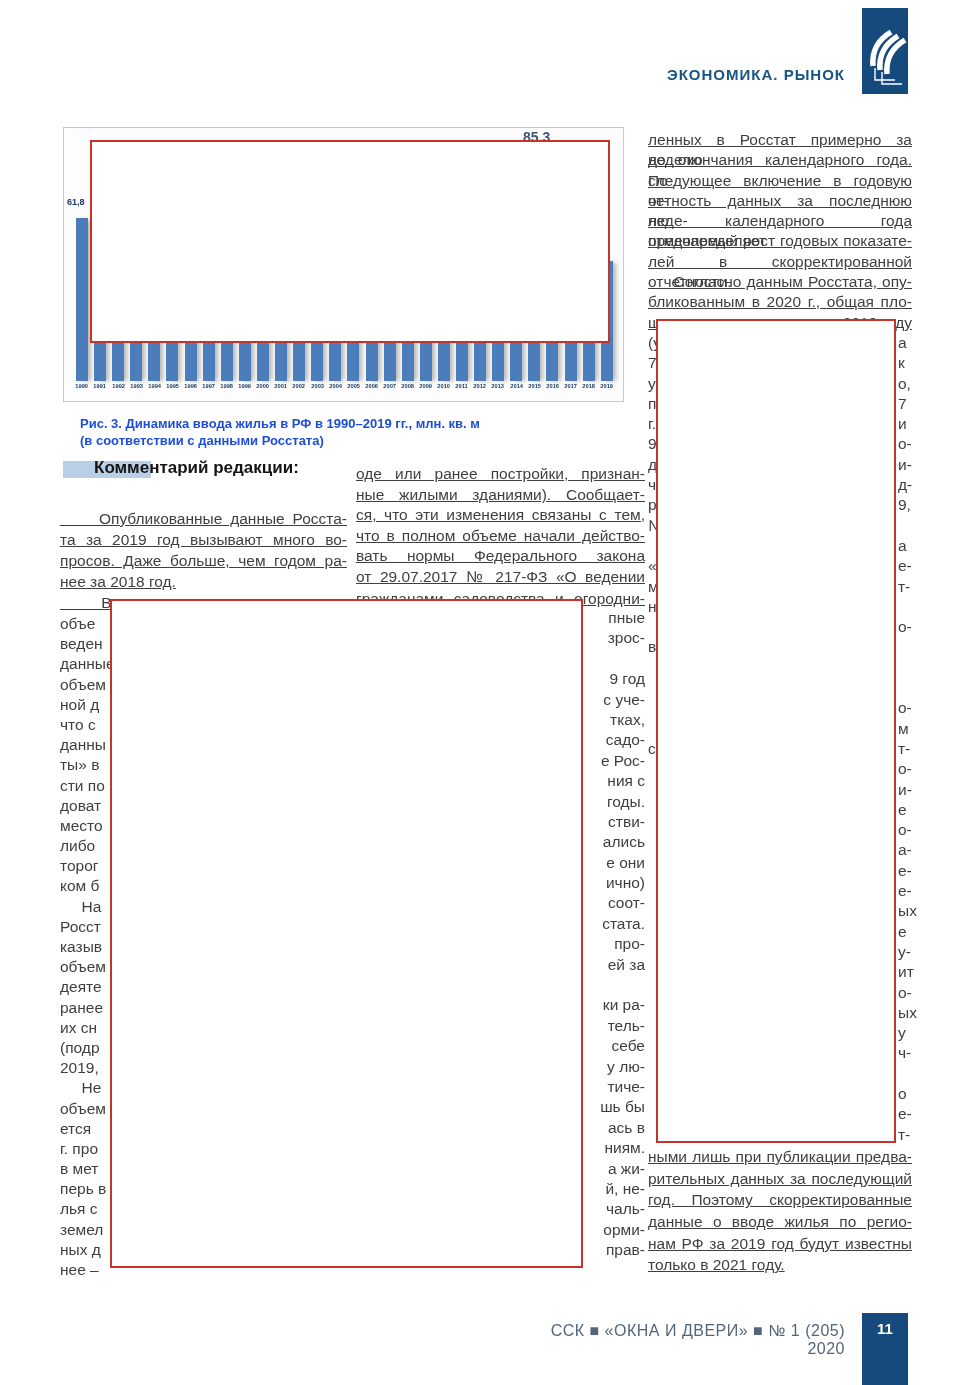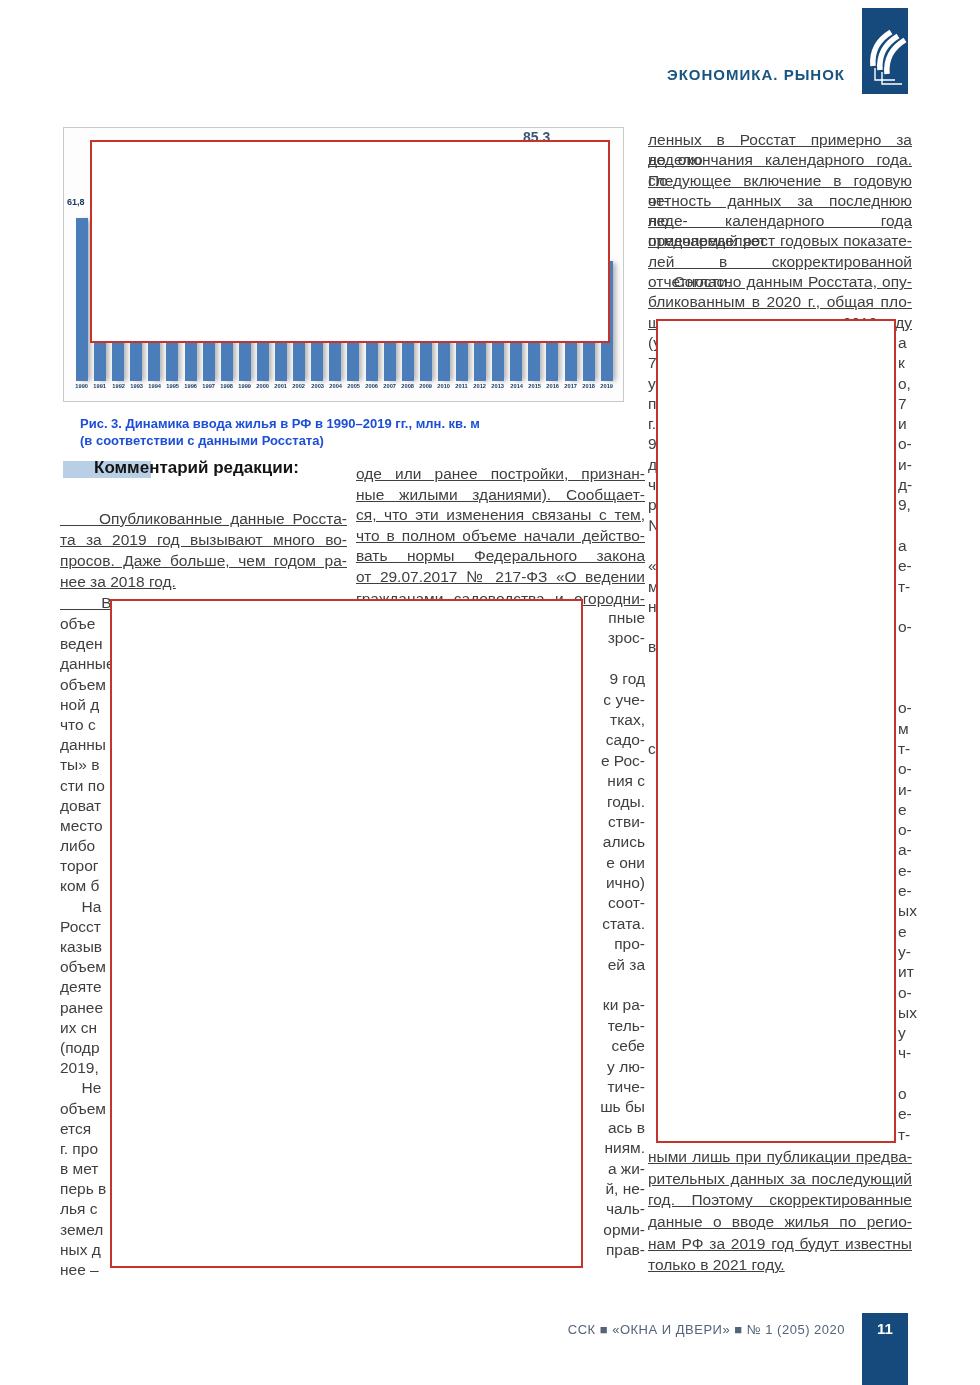--- a/index.html
+++ b/index.html
@@ -49,21 +49,21 @@
   #col3-halfline{left:648px;top:312px;width:264px;height:21px;line-height:21px;z-index:1;}
   #col3-frags-left{left:648px;top:333px;width:40px;z-index:1;}
   #col3-frags-left .tl{height:20.3px;line-height:20.3px;}
   #col3-frags-right{left:898px;top:333px;width:22px;z-index:1;}
   #col3-frags-right .tl{height:20.3px;line-height:20.3px;}
   #col3-bottom{left:648px;top:1146px;width:264px;}
   #col3-bottom .tl{height:21.7px;line-height:21.7px;}
   .nojust{text-align:left;text-align-last:left;text-decoration:underline;}
   
   #footer-line{left:520px;top:1322px;width:325px;text-align:right;
-    font-size:13px;color:#54647a;letter-spacing:.5px;}
+    font-size:16px;color:#54647a;letter-spacing:.5px;}
   #page-number-box{left:862px;top:1313px;width:46px;height:72px;background:#164a7c;}
   #page-number{display:block;text-align:center;color:#ffffff;font-weight:bold;
     font-size:15px;margin-top:7px;}
 </style>
 </head>
 <body>
 
 <div class="abs" id="section-label">ЭКОНОМИКА. РЫНОК</div>
 <div class="abs" id="logo-box">
   <svg width="46" height="86" viewBox="0 0 46 86">

